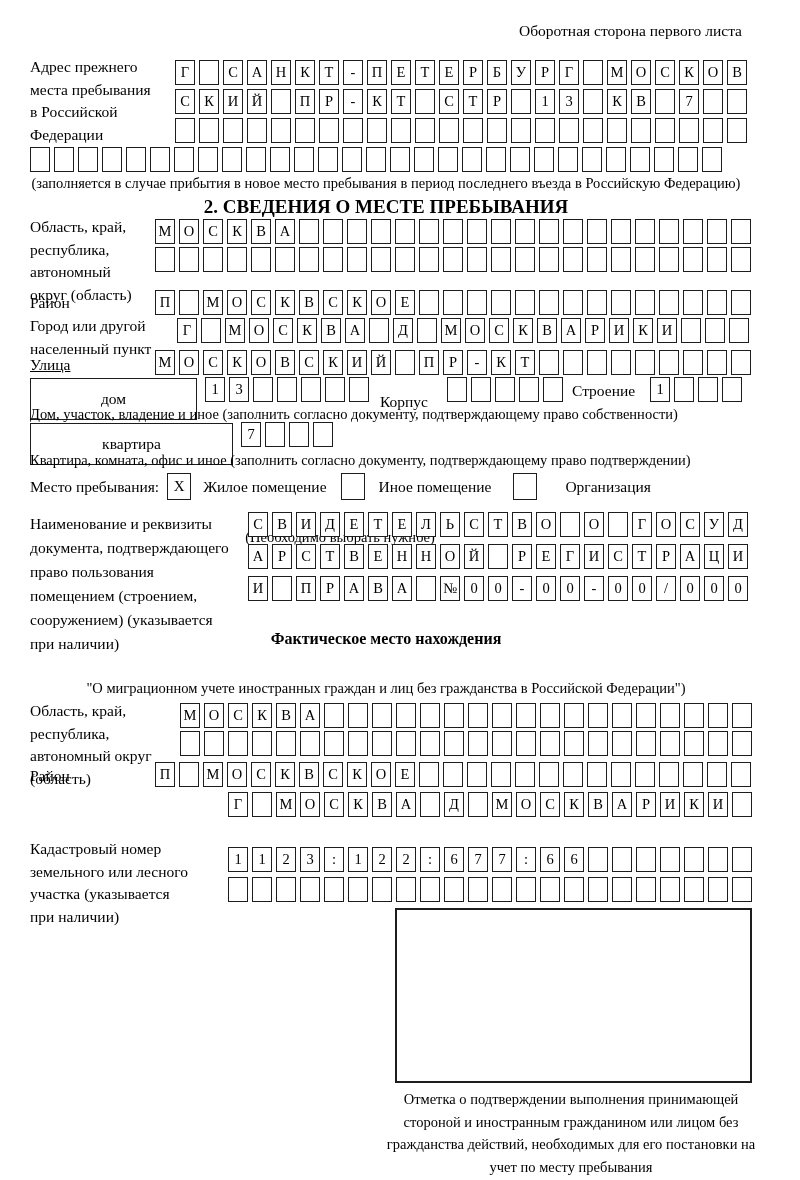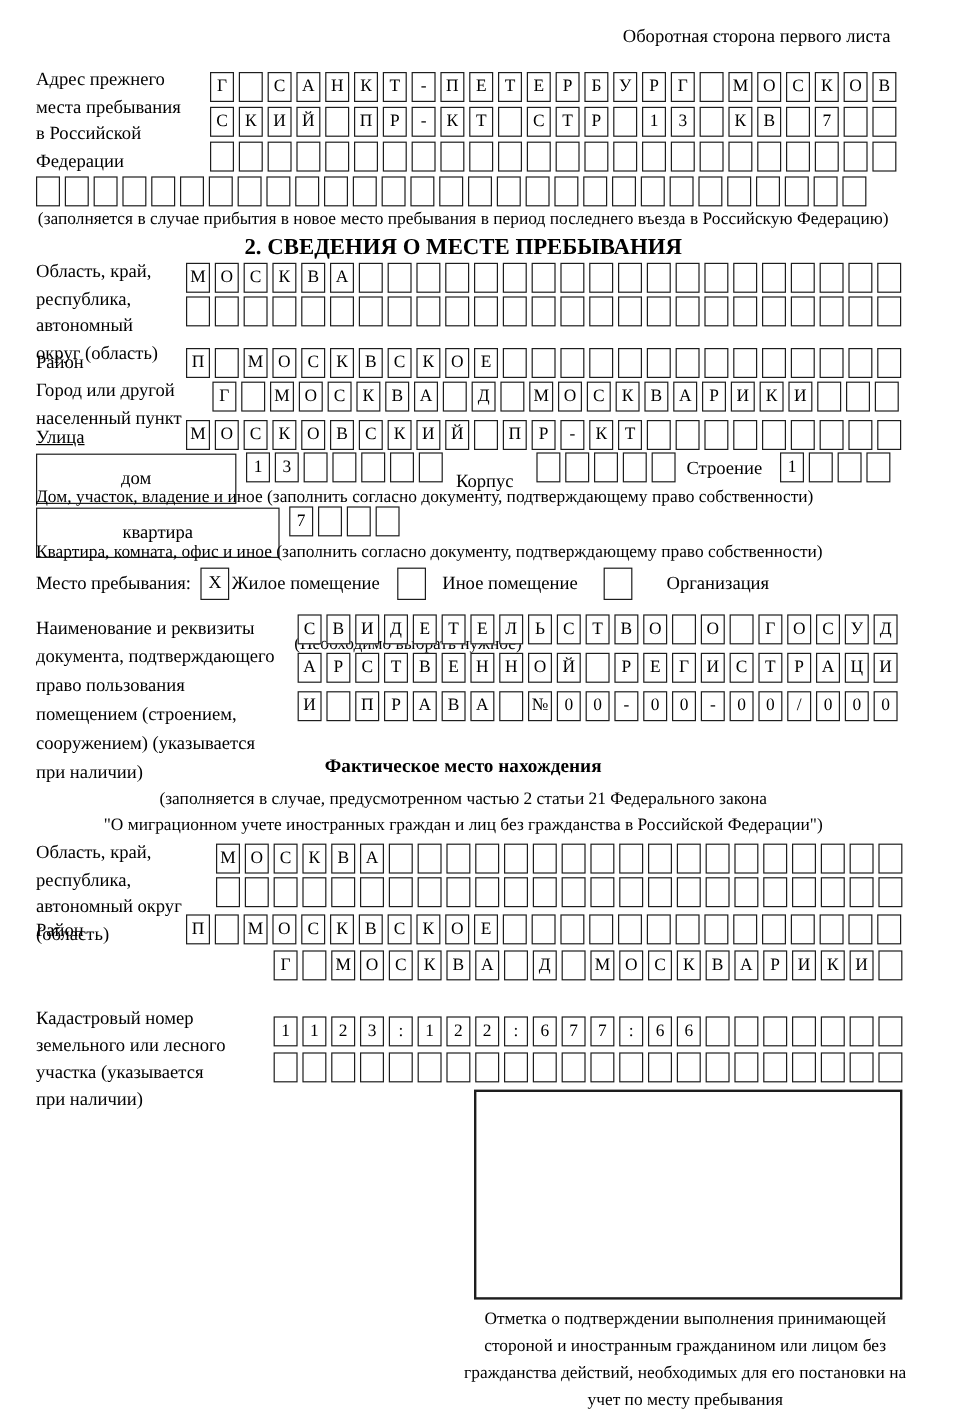--- a/index.html
+++ b/index.html
@@ -311,26 +311,26 @@
     </div>
   <div class="abs note" style="top:406px;left:30px;">Дом, участок, владение и иное (заполнить согласно документу, подтверждающему право собственности)</div>
 
   <div class="abs bigbox" style="top:423px;left:30px;width:203px;">квартира</div>
   <div class="abs cells" style="top:422px;left:241px;">
       <span class="cell">7</span>
       <span class="cell"></span>
       <span class="cell"></span>
       <span class="cell"></span>
     </div>
-  <div class="abs note" style="top:452px;left:30px;">Квартира, комната, офис и иное (заполнить согласно документу, подтверждающему право собственности)</div>
+  <div class="abs note" style="top:452px;left:30px;">Квартира, комната, офис и иное (заполнить согласно документу, подтверждающему право подтверждении)</div>
 
   <div class="abs stayrow" style="top:473px;left:30px;">
     <span class="lbl">Место пребывания:</span>
     <span class="checkbox" style="margin-left:8px;">X</span>
-    <span class="lbl" style="margin-left:2px;">Жилое помещение</span>
+    <span class="lbl" style="margin-left:12px;">Жилое помещение</span>
     <span class="checkbox" style="margin-left:14px;"></span>
     <span class="lbl" style="margin-left:14px;">Иное помещение</span>
     <span class="checkbox" style="margin-left:22px;"></span>
     <span class="lbl" style="margin-left:28px;">Организация</span>
   </div>
   <div class="abs note" style="top:529px;left:180px;width:320px;text-align:center;">(Необходимо выбрать нужное)</div>
 
   <div class="abs label" style="top:512px;left:30px;width:200px;line-height:24px;">Наименование и реквизиты документа, подтверждающего право пользования помещением (строением, сооружением) (указывается при наличии)</div>
   <div class="abs cells" style="top:512px;left:248px;">
       <span class="cell">С</span>
@@ -396,21 +396,20 @@
       <span class="cell">-</span>
       <span class="cell">0</span>
       <span class="cell">0</span>
       <span class="cell">/</span>
       <span class="cell">0</span>
       <span class="cell">0</span>
       <span class="cell">0</span>
     </div>
 
   <div class="abs title center" style="top:630px;font-size:16px;">Фактическое место нахождения</div>
-  <div class="abs note center" style="top:658px;">(заполняется в случае, предусмотренном частью 2 статьи 21 Федерального закона</div>
   <div class="abs note center" style="top:680px;">"О миграционном учете иностранных граждан и лиц без гражданства в Российской Федерации")</div>
 
   <div class="abs label" style="top:700px;left:30px;width:160px;">Область, край, республика, автономный округ (область)</div>
   <div class="abs cells" style="top:703px;left:180px;">
       <span class="cell">М</span>
       <span class="cell">О</span>
       <span class="cell">С</span>
       <span class="cell">К</span>
       <span class="cell">В</span>
       <span class="cell">А</span>

